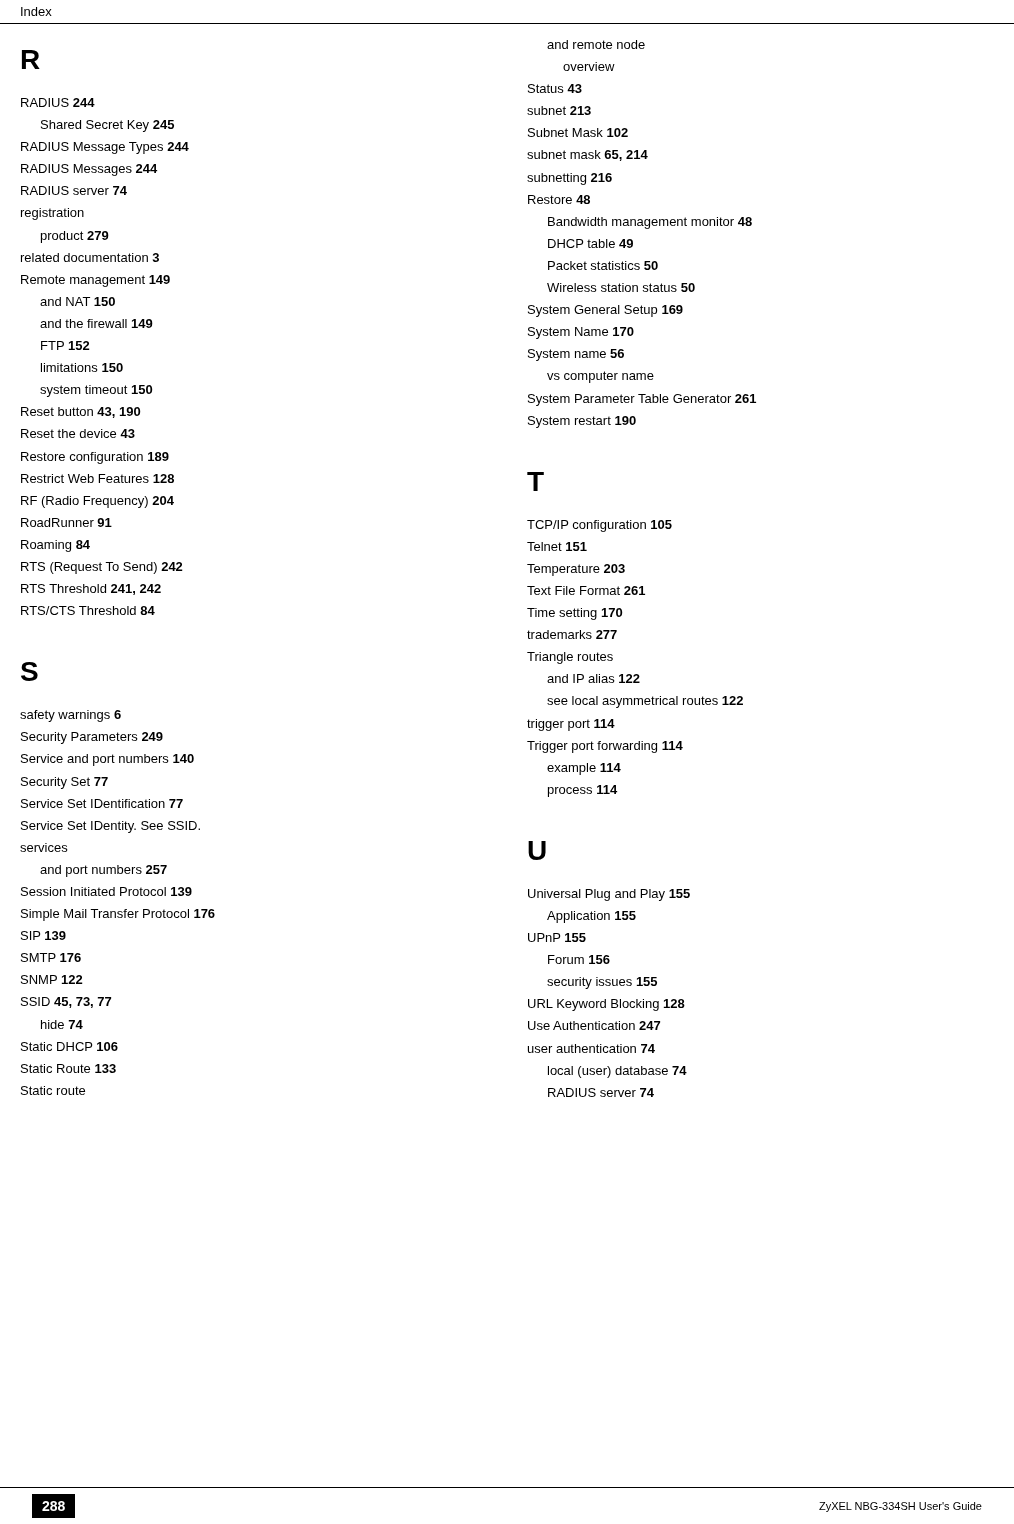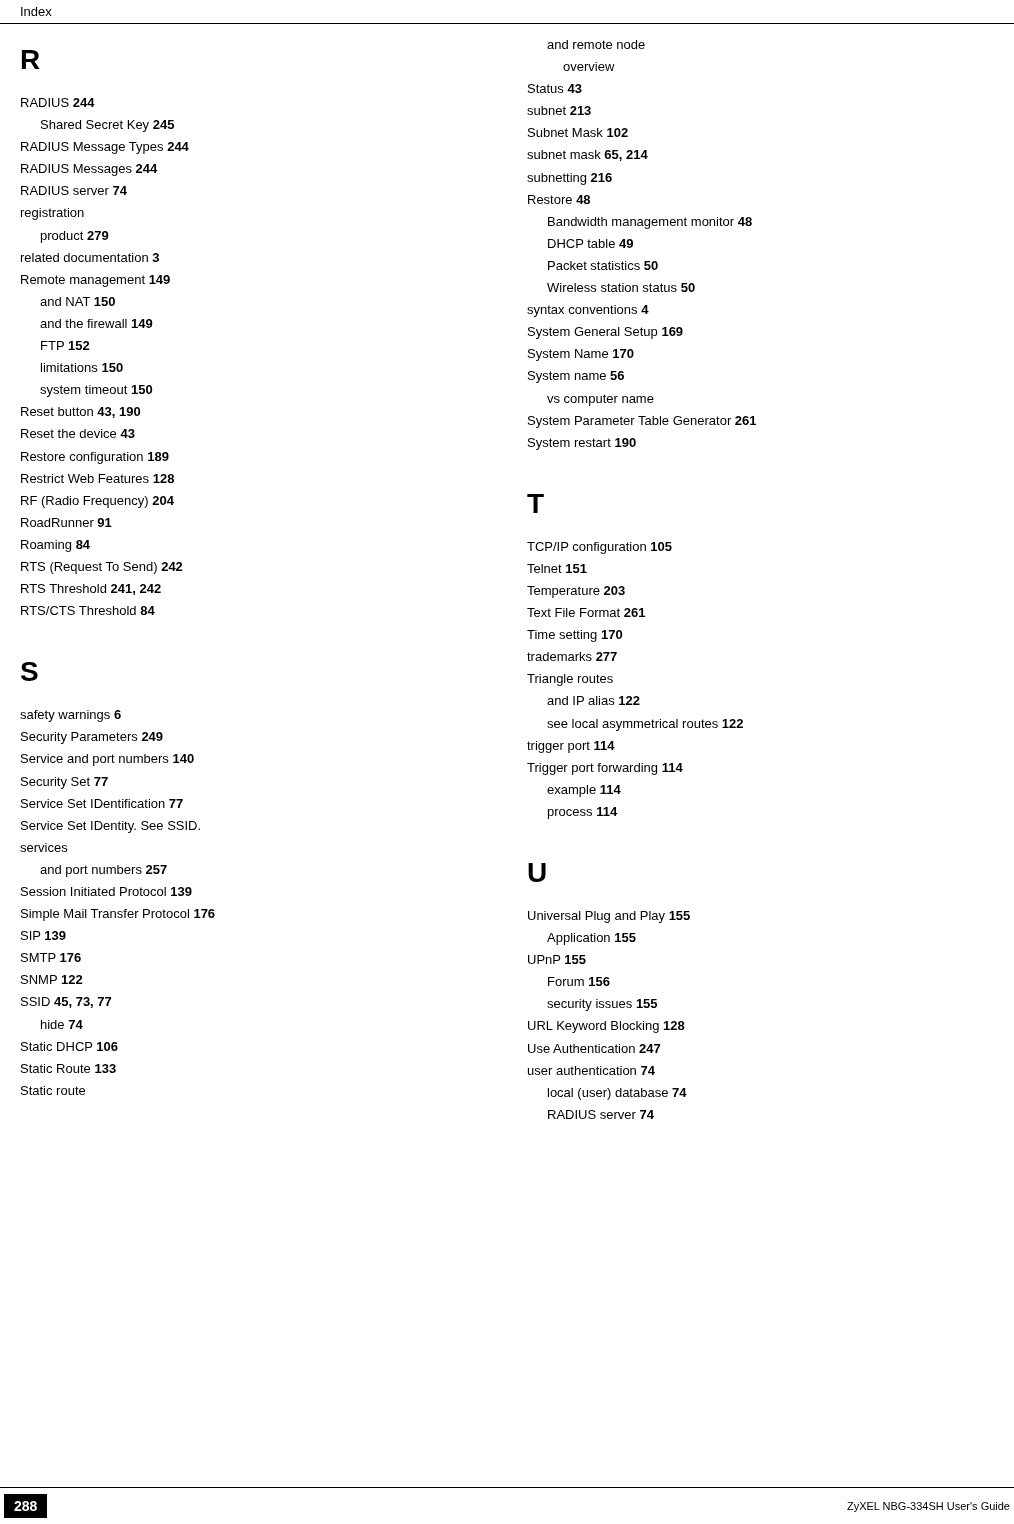--- a/index.html
+++ b/index.html
@@ -47,21 +47,21 @@
       padding-left: 36px;
     }
     .bottom-bar {
       position: absolute;
       bottom: 0;
       left: 0;
       right: 0;
       border-top: 1px solid #000;
       display: flex;
       align-items: center;
-      padding: 6px 4px;
+      padding: 6px 32px;
       justify-content: space-between;
       gap: 28px;
     }
     .page-num-box {
       background: #000;
       color: #fff;
       padding: 4px 10px;
       font-weight: bold;
       font-size: 14px;
     }
@@ -142,21 +142,20 @@
         <div class="index-entry"><span>Status </span><span style="font-weight: bold;">43</span></div>
         <div class="index-entry"><span>subnet </span><span style="font-weight: bold;">213</span></div>
         <div class="index-entry"><span>Subnet Mask </span><span style="font-weight: bold;">102</span></div>
         <div class="index-entry"><span>subnet mask </span><span style="font-weight: bold;">65, 214</span></div>
         <div class="index-entry"><span>subnetting </span><span style="font-weight: bold;">216</span></div>
         <div class="index-entry"><span>Restore </span><span style="font-weight: bold;">48</span></div>
         <div class="index-entry indent1"><span>Bandwidth management monitor </span><span style="font-weight: bold;">48</span></div>
         <div class="index-entry indent1"><span>DHCP table </span><span style="font-weight: bold;">49</span></div>
         <div class="index-entry indent1"><span>Packet statistics </span><span style="font-weight: bold;">50</span></div>
         <div class="index-entry indent1"><span>Wireless station status </span><span style="font-weight: bold;">50</span></div>
-        <div class="index-entry"><span>syntax conventions </span><span style="font-weight: bold;">4</span></div>
         <div class="index-entry"><span>System General Setup </span><span style="font-weight: bold;">169</span></div>
         <div class="index-entry"><span>System Name </span><span style="font-weight: bold;">170</span></div>
         <div class="index-entry"><span>System name </span><span style="font-weight: bold;">56</span></div>
         <div class="index-entry indent1">vs computer name</div>
         <div class="index-entry"><span>System Parameter Table Generator </span><span style="font-weight: bold;">261</span></div>
         <div class="index-entry"><span>System restart </span><span style="font-weight: bold;">190</span></div>
       </div>
 
     <div class="section-spacer"></div>
 

